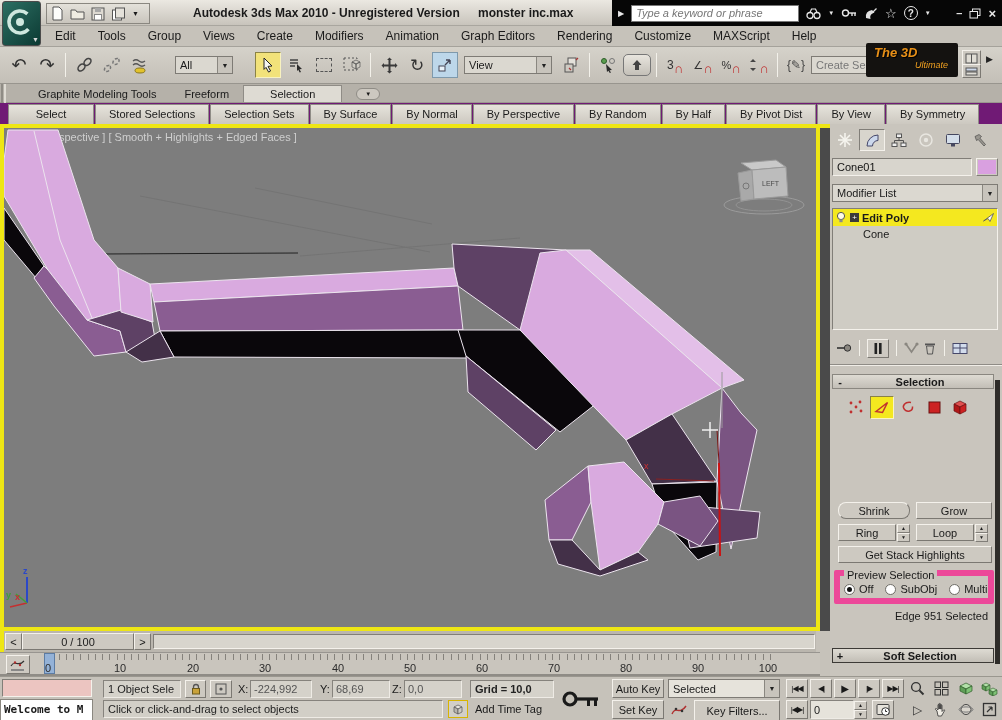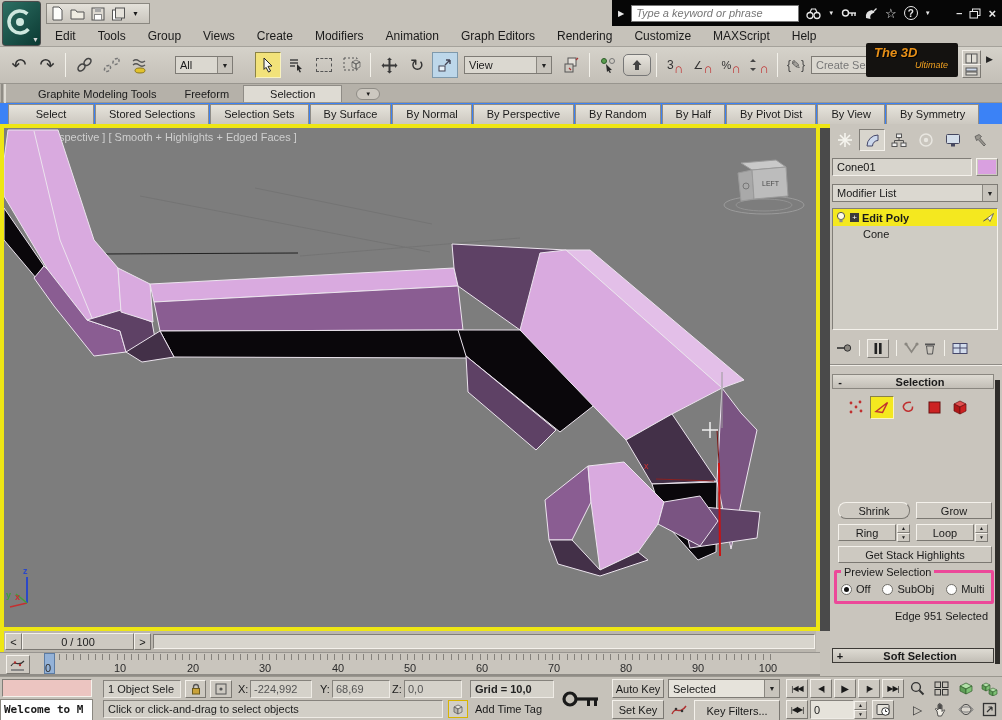--- a/index.html
+++ b/index.html
@@ -32,20 +32,24 @@
   .panel-btn { height:17px; background:#cdc9c1; border:1px solid; border-color:#f4f1eb #7b7872 #7b7872 #f4f1eb; display:flex; align-items:center; justify-content:center; }
   .navbtn { position:absolute; width:23px; height:19px; }
   .transport { font-size:8px; letter-spacing:-1px; }
   .infoicon { color:#e8e8e8; display:flex; align-items:center; justify-content:center; }
 </style>
 </head>
 <body>
 
 <div id="app">
 
+  <div class="abs" style="left:0;top:0;width:1002px;height:26px;background:linear-gradient(#ebe8e1,#c8c4bc);border-bottom:1px solid #a9a69f;">
+    <div class="abs" style="left:193px;top:6px;font-weight:bold;font-size:12px;white-space:nowrap;">Autodesk 3ds Max  2010  - Unregistered Version</div>
+    <div class="abs" style="left:478px;top:6px;font-weight:bold;font-size:12px;white-space:nowrap;">monster inc.max</div>
+  </div>
 
   <div class="abs" style="left:2px;top:1px;width:39px;height:45px;background:linear-gradient(135deg,#2c6f63,#0c3a33);border:1px solid #4b4b4b;border-radius:3px;">
     <svg width="37" height="43">
       <circle cx="17" cy="20" r="11" fill="none" stroke="#cfe8df" stroke-width="3.5" stroke-dasharray="52 18" transform="rotate(40 17 20)"></circle>
       <circle cx="17" cy="20" r="4" fill="#cfe8df"></circle>
       <text x="29" y="40" font-size="7" fill="#d8d8d8">▼</text>
     </svg>
   </div>
 
   <div class="abs flexc" style="left:46px;top:3px;width:104px;height:21px;border:1px solid #8a8780;background:linear-gradient(#e4e1da,#c9c5bd);padding:0 3px;gap:6px;">
@@ -259,21 +263,21 @@
 
   <div class="abs" style="left:0;top:84px;width:1002px;height:19px;background:#b5b1a9;border-bottom:1px solid #9a978f;">
     <div class="abs" style="left:1px;top:0;width:5px;height:40px;border-left:2px solid #8f8c85;border-right:2px solid #dfdcd4;"></div>
     <div class="flexc" style="height:19px;margin-left:24px;">
       <span style="padding:2px 14px;">Graphite Modeling Tools</span>
       <span style="padding:2px 14px;">Freeform</span>
       <span style="padding:2px 26px;background:#dedbd3;border:1px solid #8f8c86;border-bottom:none;">Selection</span>
       <span style="margin-left:14px;width:24px;height:12px;border:1px solid #8f8c86;border-radius:6px;background:#ccc8c0;display:inline-flex;align-items:center;justify-content:center;font-size:6px;">▼</span>
     </div>
   </div>
-  <div class="abs flexc" style="left:0;top:103px;width:1002px;height:21px;background:#3b82f6;padding-left:8px;">
+  <div class="abs flexc" style="left:0;top:103px;width:1002px;height:21px;background:#701a75;padding-left:8px;">
     <div class="ribbon-btn" style="width:86px;justify-content:center;">
         <span>Select</span>
       </div>
     <div class="ribbon-btn">
         <span>Stored Selections</span>
       </div>
     <div class="ribbon-btn">
         <span>Selection Sets</span>
       </div>
     <div class="ribbon-btn">
@@ -572,21 +576,21 @@
         <span>▲</span>
         <span>▼</span>
       </span>
     <span class="abs panel-btn" style="left:86px;top:400px;width:58px;">Loop</span>
     <span class="abs spin" style="left:145px;top:400px;">
         <span>▲</span>
         <span>▼</span>
       </span>
     <span class="abs panel-btn" style="left:8px;top:422px;width:154px;">Get Stack Highlights</span>
 
-    <div class="abs" style="left:4px;top:446px;width:160px;height:34px;border:3px solid #ec4899;border-radius:2px;">
+    <div class="abs" style="left:4px;top:446px;width:160px;height:34px;border:6px solid #ec4899;border-radius:2px;">
       <span class="abs" style="left:4px;top:-7px;background:#c9c5bd;padding:0 3px;">Preview Selection</span>
       <div class="flexc" style="height:100%;gap:4px;padding:4px 4px 0 4px;">
         <span class="radio on"></span>
         <span>Off</span>
         <span class="radio" style="margin-left:8px;"></span>
         <span>SubObj</span>
         <span class="radio" style="margin-left:8px;"></span>
         <span>Multi</span>
       </div>
     </div>

